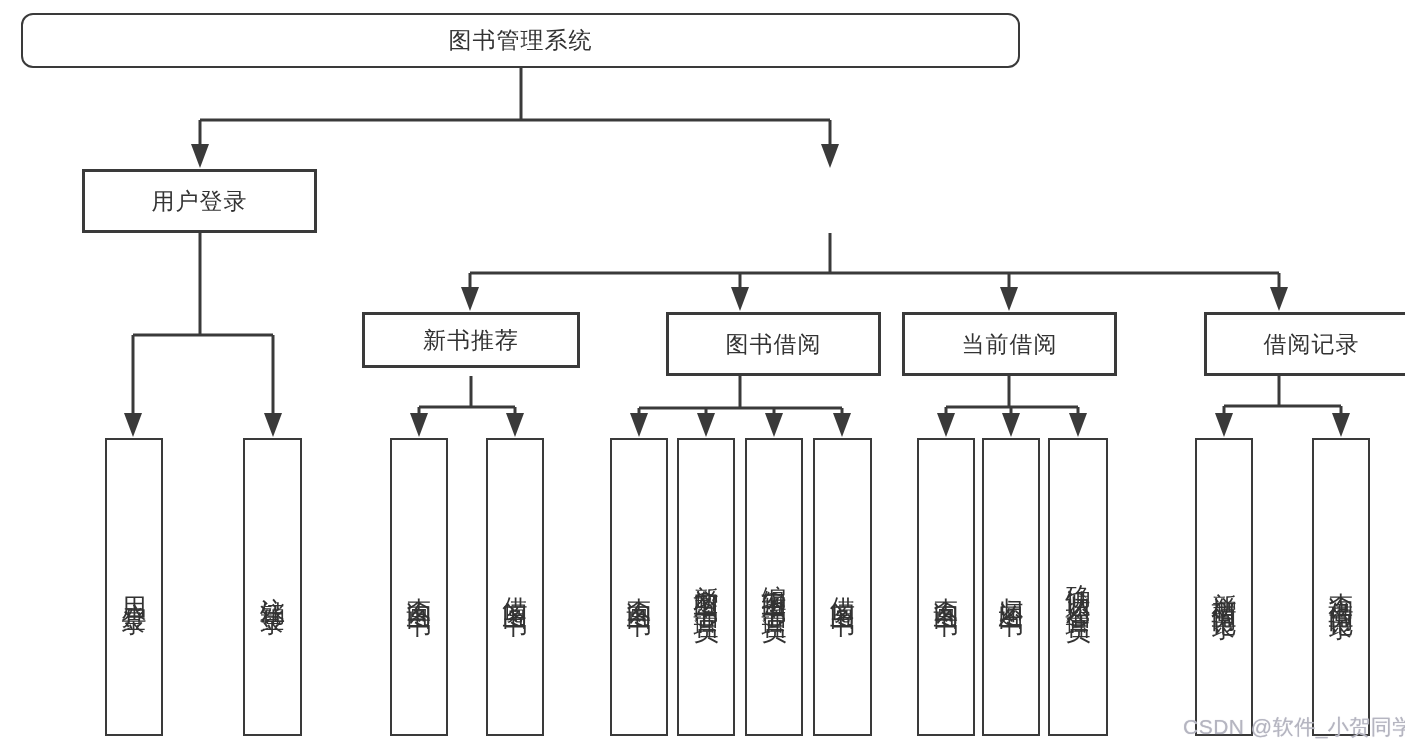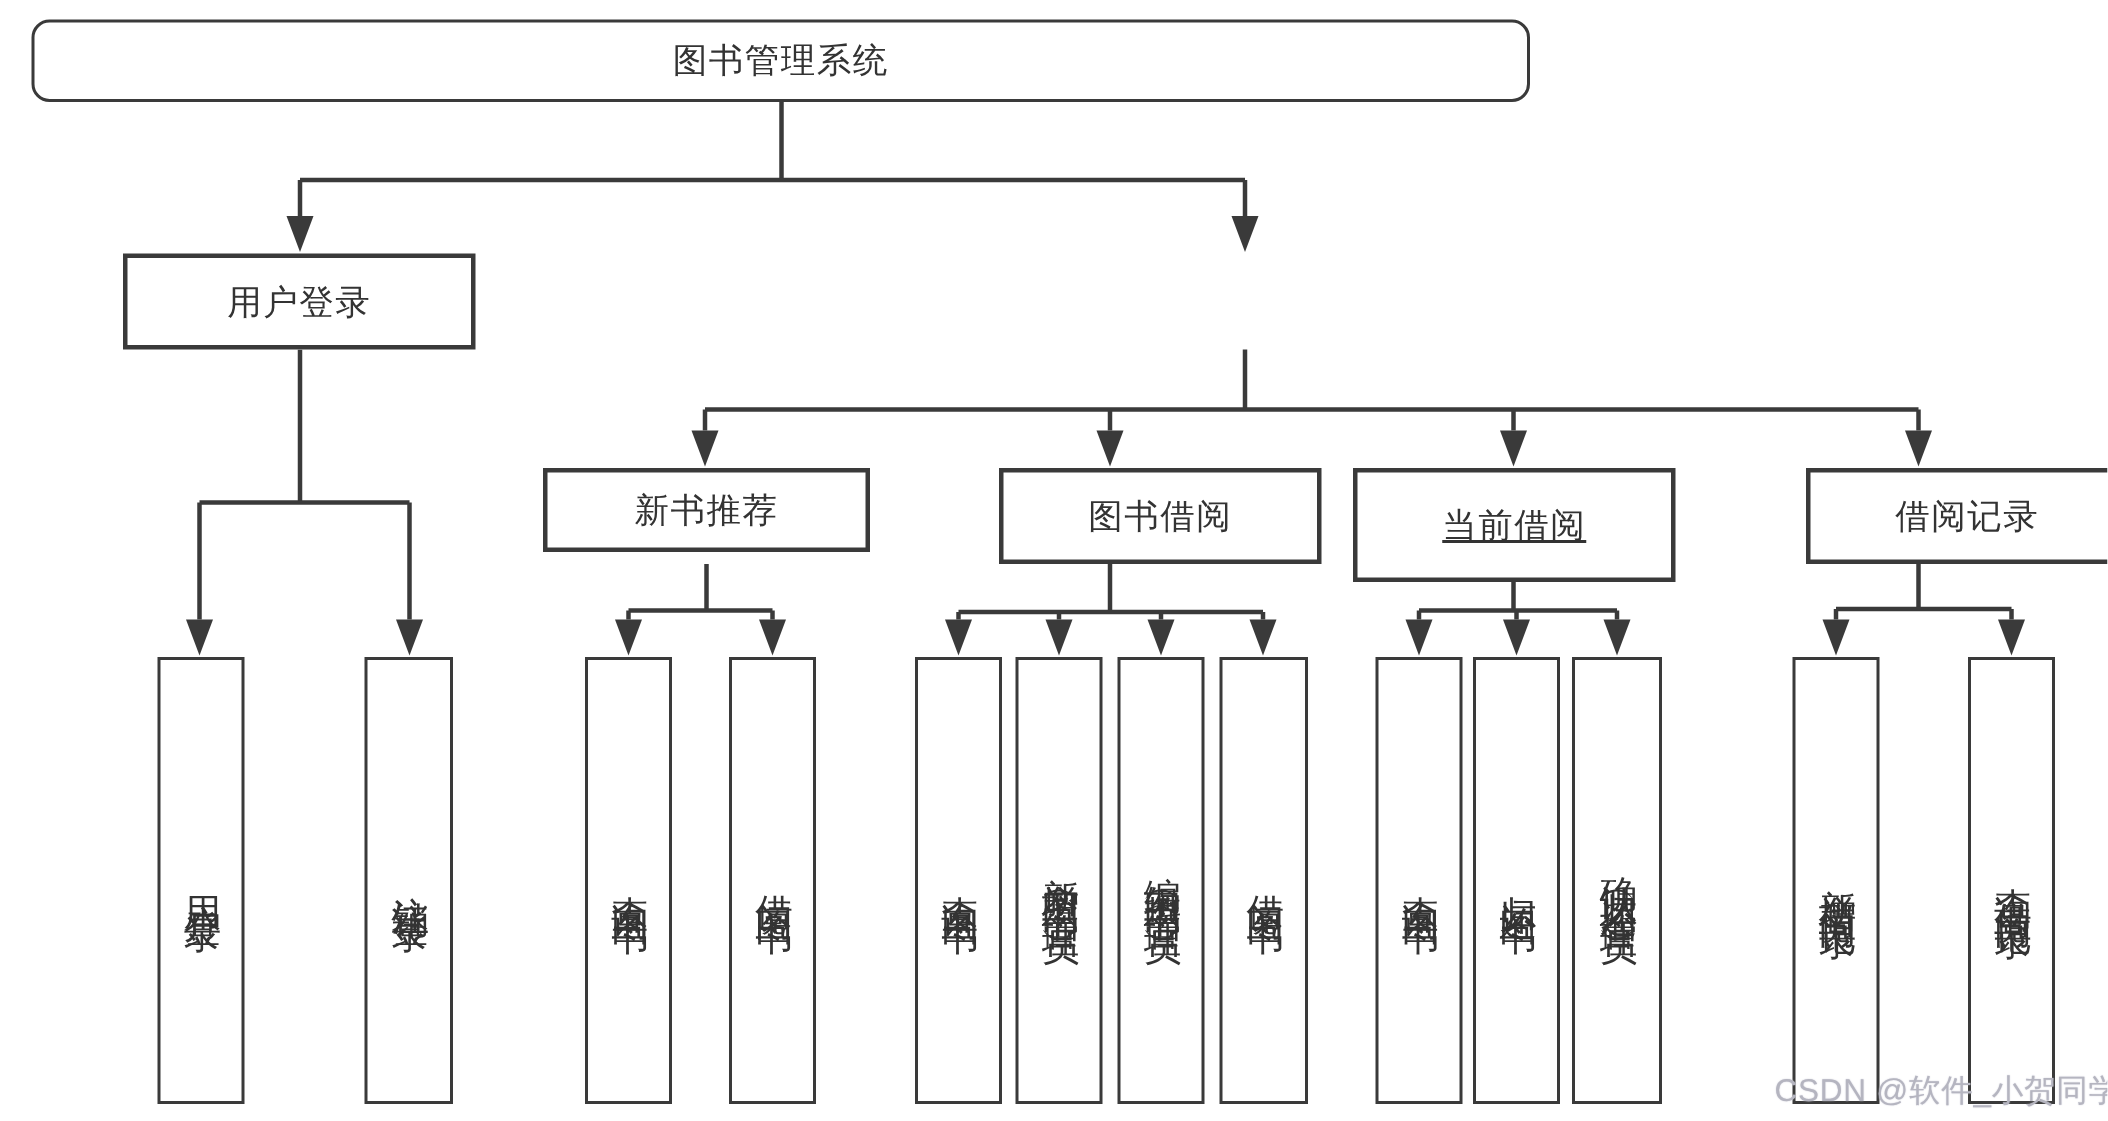--- a/index.html
+++ b/index.html
@@ -123,21 +123,21 @@
   <div class="node hbox" style="left:82px;top:169px;width:235px;height:64px;">
     <span>用户登录</span>
   </div>
 
   <div class="node hbox" style="left:362px;top:312px;width:218px;height:56px;">
     <span>新书推荐</span>
   </div>
   <div class="node hbox" style="left:652px;top:312px;width:215px;height:64px;margin-left:14px;">
     <span>图书借阅</span>
   </div>
-  <div class="node hbox" style="left:902px;top:312px;width:215px;height:76px;text-decoration:underline;">
+  <div class="node hbox" style="left:902px;top:312px;width:215px;height:64px;">
     <span>当前借阅</span>
   </div>
   <div class="node hbox" style="left:1172px;top:312px;width:215px;height:64px;margin-left:32px;">
     <span>借阅记录</span>
   </div>
 
   <div class="node vbox" style="left:105px;top:438px;width:58px;height:298px;">
     <span>用户登录</span>
   </div>
   <div class="node vbox" style="left:243px;top:438px;width:59px;height:298px;">

